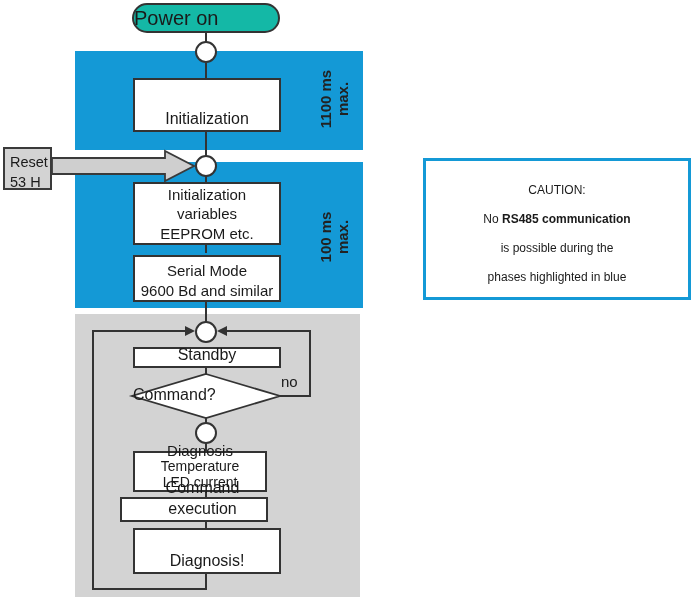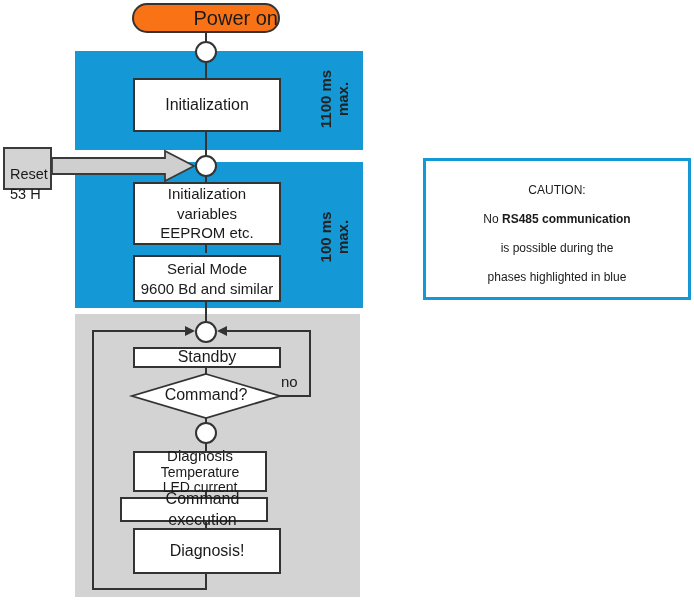--- a/index.html
+++ b/index.html
@@ -9,49 +9,49 @@
 
   .panel { position:absolute; }
   .panel.blue { background:#1499D6; }
   .panel.gray { background:#D3D3D3; }
 
   svg.connectors { position:absolute; left:0; top:0; z-index:2; }
 
   .node-box {
     position:absolute; z-index:3;
     background:#ffffff; border:2px solid #333333;
-    display:flex; flex-direction:column; align-items:center; justify-content:center;
+    display:flex; flex-direction:column; align-items:center; justify-content:flex-end;
     text-align:center; white-space:pre-line; line-height:1.3;
   }
   .stadium {
     position:absolute; z-index:3;
-    background:#f97316; border:2px solid #333333; border-radius:16px;
-    display:flex; align-items:center; justify-content:flex-end;
+    background:#14b8a6; border:2px solid #333333; border-radius:16px;
+    display:flex; align-items:center; justify-content:flex-start;
     font-size:20px;
   }
   .connector-node {
     position:absolute; z-index:4; width:22px; height:22px;
     background:#ffffff; border:2px solid #333333; border-radius:50%;
   }
   .rot-label {
     position:absolute; z-index:3; width:90px; height:90px;
     display:flex; align-items:center; justify-content:center;
     transform:rotate(-90deg);
     font-weight:bold; font-size:15px; line-height:1.15;
     text-align:center; white-space:pre-line; color:#222222;
   }
   .reset-box {
     position:absolute; z-index:3; left:3px; top:147px; width:49px; height:43px;
     background:#D3D3D3; border:2px solid #3a3a3a;
-    font-size:14.5px; line-height:1.35; padding-left:5px; padding-top:16px;
+    font-size:14.5px; line-height:1.35; padding-left:5px; padding-top:4px;
     white-space:pre-line;
   }
   .diamond-label {
     position:absolute; z-index:3; left:133px; top:386px; width:146px;
-    text-align:center; font-size:16px;
+    font-size:16px;
   }
   .no-label { position:absolute; z-index:3; left:281px; top:373px; font-size:15px; }
 
   .caution-box {
     position:absolute; z-index:3; left:423px; top:158px; width:268px; height:142px;
     background:#ffffff; border:3px solid #1499D6;
     text-align:center; font-size:12px; line-height:29px; padding-top:15px;
   }
 
   .f16 { font-size:16px; }

